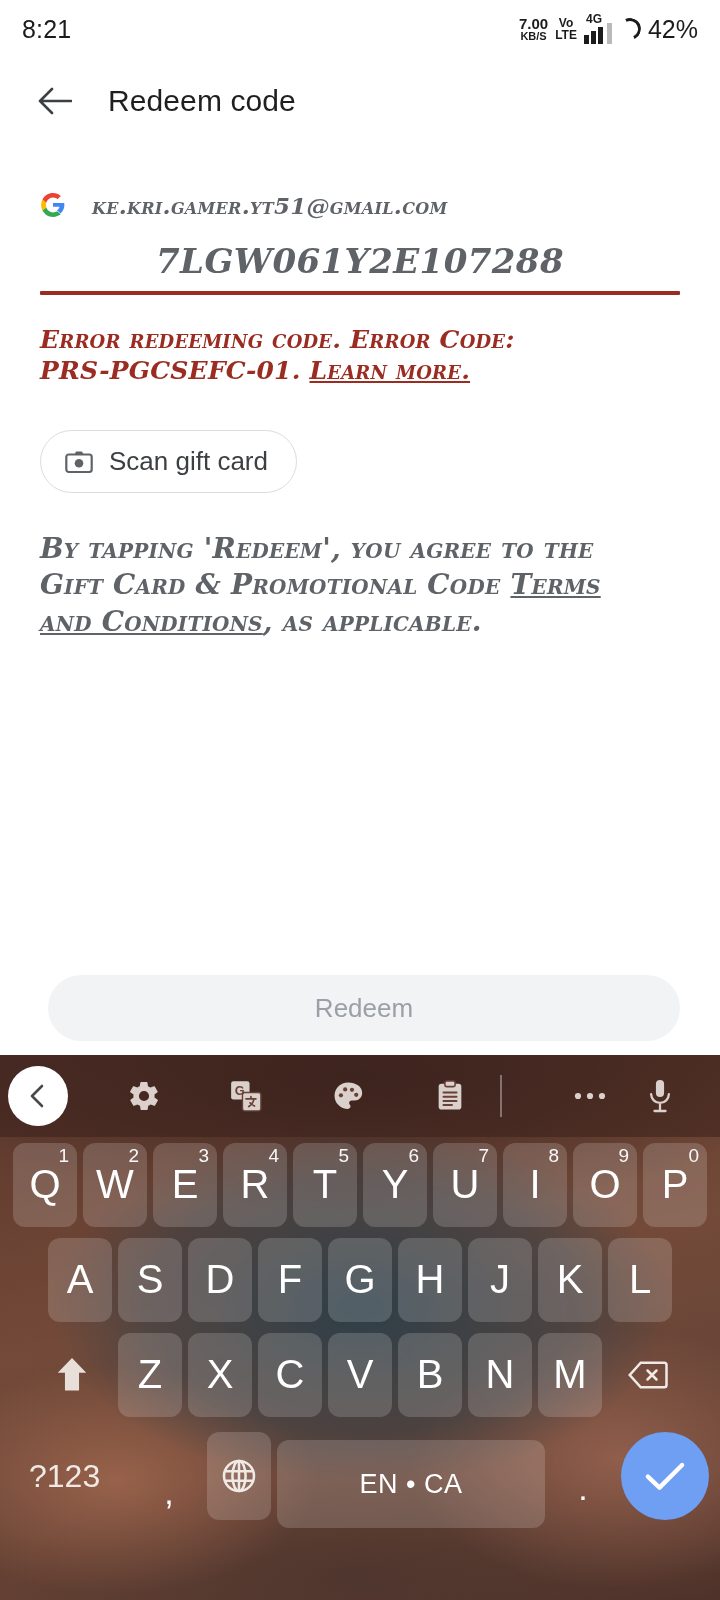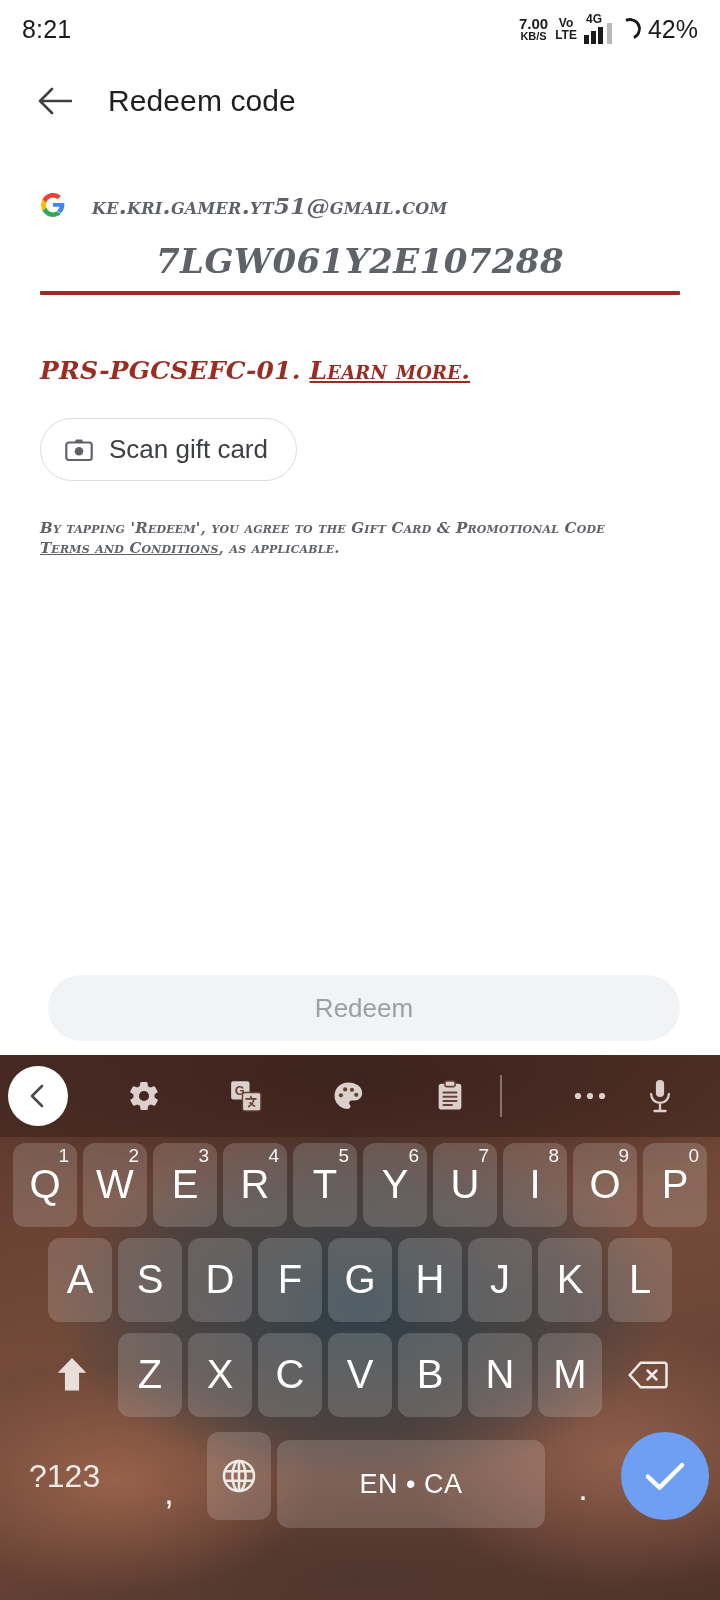--- a/index.html
+++ b/index.html
@@ -63,33 +63,33 @@
     margin-top:16px;
     font-family:"DejaVu Serif", serif;
     font-style:italic; font-weight:bold;
     font-size:25px; line-height:1.22;
     color:#9b2c22; font-variant:small-caps;
     letter-spacing:.2px;
   }
   .error-msg .lm { text-decoration:underline; cursor:pointer;text-align:center; }
 
   .scan-btn {
-    margin-top:32px;
+    margin-top:44px;
     display:inline-flex; align-items:center; gap:16px;
     border:1px solid #dadce0; border-radius:32px;
     padding:15px 28px 15px 24px;
     background:#fff; cursor:pointer;
   }
   .scan-label { font-size:26px; color:#3c4043; }
 
   .terms {
     margin-top:38px;
     font-family:"DejaVu Serif", serif;
     font-style:italic; font-weight:bold;
-    font-size:15px; line-height:1.30;
+    font-size:28px; line-height:1.30;
     color:#5f6368; font-variant:small-caps;
     letter-spacing:.2px; max-width:620px;
   }
   .terms .tc { text-decoration:underline; cursor:pointer; }
 
   
   .redeem-wrap { position:absolute; left:8px; right:0; top:975px; padding:0 40px; }
   .redeem-btn {
     height:66px; border-radius:34px; background:#f1f3f4;
     display:flex; align-items:center; justify-content:center;
@@ -192,21 +192,21 @@
     </svg>
     <div class="acct-email">ke.kri.gamer.yt51@gmail.com</div>
   </div>
 
   <div class="code-field">
     <div class="code-value" placeholder="Enter code">7LGW061Y2E107288</div>
     <div class="code-underline"></div>
   </div>
 
   <div class="error-msg">
-    <br>
+    <span>Error redeeming code. Error Code:</span><br>
     <span>PRS-PGCSEFC-01.</span>
     <span class="lm">Learn more.</span>
   </div>
 
   <div class="scan-btn">
     <svg width="28" height="24" viewBox="0 0 28 24">
       <rect x="1.3" y="4.5" width="25.4" height="17.5" rx="2.4" fill="none" stroke="#5f6368" stroke-width="2.2"></rect>
       <path d="M9.5 4.5 L11 1.6 H17 L18.5 4.5 Z" fill="#5f6368"></path>
       <circle cx="14" cy="13.2" r="4.3" fill="#5f6368"></circle>
     </svg>

